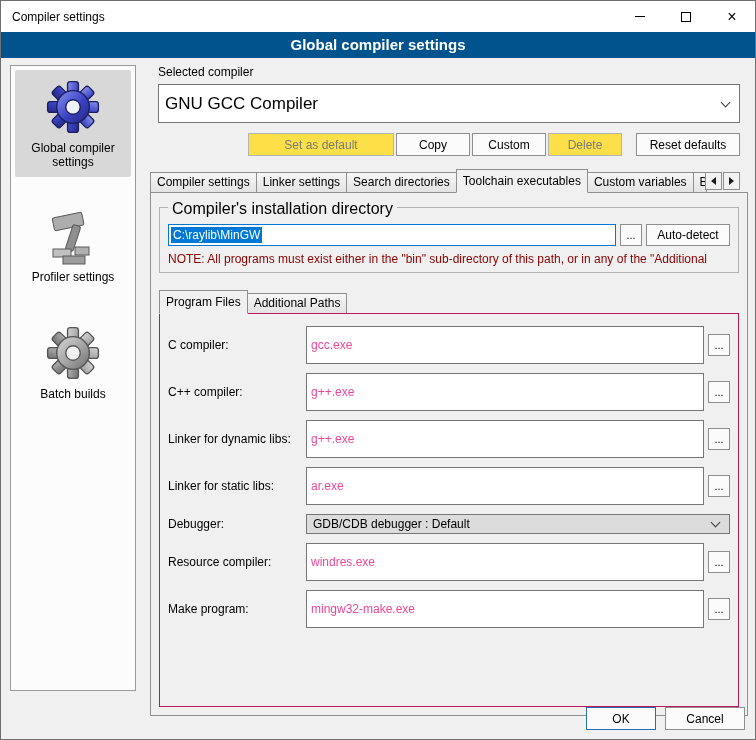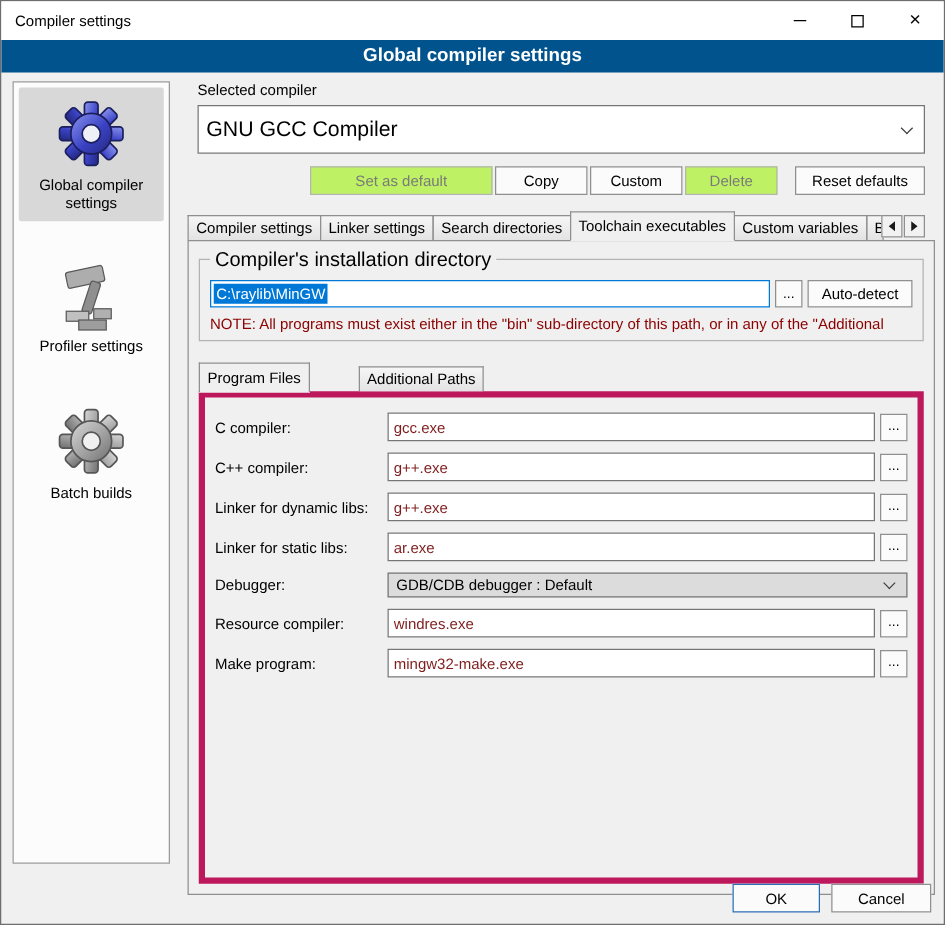--- a/index.html
+++ b/index.html
@@ -25,21 +25,21 @@
   .side-item + .side-item { margin-top: 24px; }
   .side-item .ic { display: block; margin: 0 auto 5px; }
 
   
   .main { position: absolute; left: 149px; top: 62px; width: 598px; }
   .small-label { font-size: 12px; margin: 2px 8px 0; }
   .combo { display: flex; align-items: center; height: 39px; background: #fff; border: 1px solid #767676; font-size: 17px; padding-left: 6px; margin: 5px 8px 0; }
   .chev { margin-left: auto; margin-right: 10px; width: 7px; height: 7px; border-right: 1.4px solid #3c3c3c; border-bottom: 1.4px solid #3c3c3c; transform: rotate(45deg); margin-top: -3px; flex: 0 0 auto; }
 
   .btn { height: 23px; background: #fbfbfb; border: 1px solid #8f8f8f; font-size: 12px; font-family: inherit; color: #000; padding: 0 8px; }
-  .btn.disabled { background: #bef264; border-color: #b4b4b4; color: #7a7a7a; }
+  .btn.disabled { background: #fde047; border-color: #b4b4b4; color: #7a7a7a; }
   .btn-row { display: flex; margin: 10px 8px 0; gap: 2px; }
   .btn-setdefault { width: 146px; margin-left: 90px; }
   .btn-copy, .btn-rename, .btn-delete { width: 74px; }
   .btn-reset { margin-left: auto; width: 104px; }
 
   
   .tabs { display: flex; align-items: flex-end; height: 24px; margin: 12px 0 0; position: relative; padding-right: 42px; }
   .tab { height: 20px; line-height: 19px; font-size: 12px; background: linear-gradient(#f6f6f6, #e3e3e3); border: 1px solid #8f8f8f; border-bottom: none; padding: 0 6px; white-space: nowrap; }
   .tab + .tab { margin-left: -1px; }
   .tab.active { height: 24px; line-height: 23px; background: #f0f0f0; position: relative; z-index: 2; margin-bottom: -1px; border-bottom: 1px solid #f0f0f0; }
@@ -53,25 +53,25 @@
   .panel { border: 1px solid #8f8f8f; background: #f0f0f0; height: 524px; padding: 8px; display: flex; flex-direction: column; }
   .groupbox { position: relative; border: 1px solid #b3b3b3; padding: 16px 8px 6px; margin-top: 6px; }
   .group-title { position: absolute; top: -8px; left: 8px; background: #f0f0f0; padding: 0 4px; font-size: 16px; }
   .dir-row { display: flex; gap: 4px; }
   .textbox { flex: 1; height: 22px; border: 1px solid #0078d7; background: #fff; display: flex; align-items: center; padding-left: 2px; font-size: 12px; overflow: hidden; }
   .textbox .sel { background: #0078d7; color: #fff; padding: 1px 2px; white-space: nowrap; }
   .dots-btn { width: 22px; height: 22px; background: #fbfbfb; border: 1px solid #8f8f8f; font-size: 11px; line-height: 1; font-family: inherit; flex: 0 0 22px; }
   .autodetect-btn { width: 84px; height: 22px; background: #fbfbfb; border: 1px solid #8f8f8f; font-size: 12px; font-family: inherit; flex: 0 0 84px; }
   .note { color: #8b0000; font-size: 12px; margin-top: 6px; white-space: nowrap; overflow: hidden; }
 
-  .subtabs { margin-top: 16px; padding-right: 0; gap: 40px; }
-  .subpanel { border: 5px solid #be185d; background: #f0f0f0; flex: 1; padding: 12px 8px 12px; }
+  .subtabs { margin-top: 16px; padding-right: 0; }
+  .subpanel { border: 1px solid #be185d; background: #f0f0f0; flex: 1; padding: 12px 8px 12px; }
   .frow { display: flex; align-items: center; margin-bottom: 9px; }
   .flabel { flex: 0 0 138px; font-size: 12px; }
-  .finput { flex: 1; height: 23px; border: 1px solid #767676; background: #fff; font-size: 12px; padding: 0 4px; font-family: inherit; color: #7f1d1d; }
+  .finput { flex: 1; height: 38px; border: 1px solid #767676; background: #fff; font-size: 12px; padding: 0 4px; font-family: inherit; color: #ec4899; }
   .frow .dots-btn { margin-left: 4px; }
   .fcombo { flex: 1; height: 20px; border: 1px solid #767676; background: #dcdcdc; display: flex; align-items: center; padding-left: 6px; font-size: 12px; }
 
   
   .footer { position: absolute; right: 10px; bottom: 9px; display: flex; gap: 9px; }
   .ok-btn { width: 70px; border-color: #2a6db4; }
   .cancel-btn { width: 80px; }
 </style>
 </head>
 <body>

